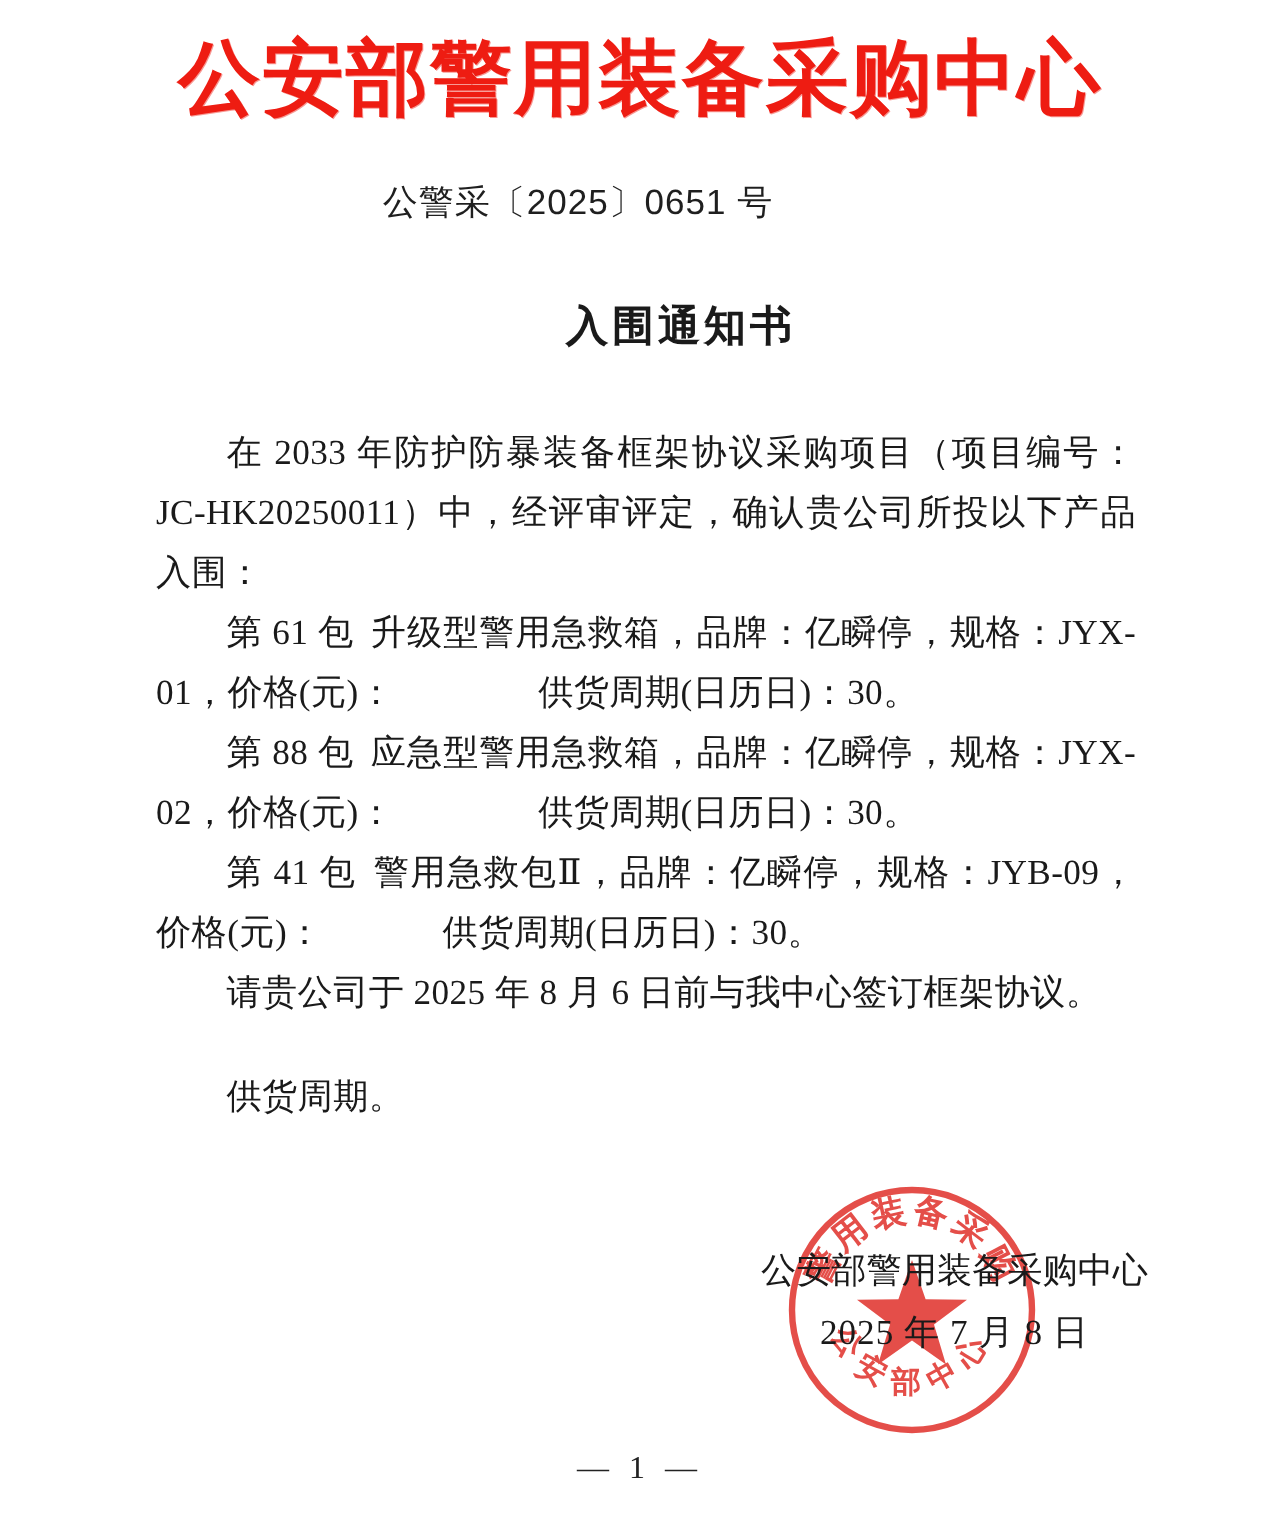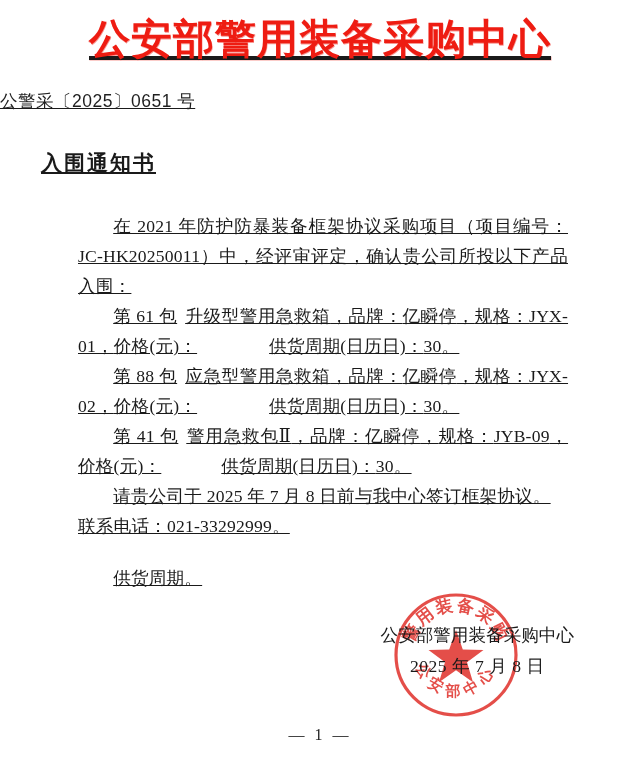--- a/index.html
+++ b/index.html
@@ -14,51 +14,50 @@
     color: #1a1a1a;
     overflow: hidden;
     position: relative;
   }
 
   .page {
     position: relative;
     width: 640px;
     height: 589px;
     box-sizing: border-box;
-    text-decoration: underline;
   }
 
   
   .masthead {
     text-align: center;
     padding-top: 14px;
   }
   .masthead-title {
     font-family: "Liberation Serif", "DejaVu Serif", serif;
     font-size: 41px;
     font-weight: bold;
     color: #ee1c12;
     letter-spacing: 1px;
     line-height: 1.25;
     white-space: nowrap;
     text-shadow: 0.5px 0.5px 0 rgba(238,28,18,0.45);
   }
 
   .doc-number-row {
-    text-align: left;
+    text-align: center;
     padding-right: 62px;
     margin-top: 24px;
     font-size: 17.5px;
     font-family: "Liberation Sans", "DejaVu Sans", sans-serif;
     color: #1f1f1f;
     letter-spacing: 0.5px;
   }
 
   .subject-title {
-    text-align: left;
+    text-align: center;
     margin-top: 36px;
     font-size: 21px;
     font-weight: bold;
     letter-spacing: 2px;
     font-family: "Liberation Serif", "DejaVu Serif", serif;
     padding-left: 41px;
   }
 
   
   .body-block {
@@ -145,31 +144,30 @@
     <div class="masthead-title">公安部警用装备采购中心</div>
   </div>
 
   <div class="doc-number-row">公警采〔2025〕0651 号</div>
 
   <div class="subject-title">入围通知书</div>
 
   <div class="body-block">
 
 
-    <p class="para"><span>在 2021 年防护防暴装备框架协议采购项目（项目编号：</span><span>JC-HK20250011）中，经评审评定，确认贵公司所投以下产品</span><span>入围：</span></p>
+    <p class="para"><span>在 2033 年防护防暴装备框架协议采购项目（项目编号：</span><span>JC-HK20250011）中，经评审评定，确认贵公司所投以下产品</span><span>入围：</span></p>
 
     <p class="para"><span>第 61 包</span><span class="pkg-sep"></span><span>升级型警用急救箱</span>，<span>品牌：</span><span>亿瞬停</span>，<span>规格：</span><span>JYX-01</span>，<span>价格(元)：</span><span></span><span class="gap"></span><span>供货周期(日历日)：</span><span>30</span><span>。</span></p>
 
     <p class="para"><span>第 88 包</span><span class="pkg-sep"></span><span>应急型警用急救箱</span>，<span>品牌：</span><span>亿瞬停</span>，<span>规格：</span><span>JYX-02</span>，<span>价格(元)：</span><span></span><span class="gap"></span><span>供货周期(日历日)：</span><span>30</span><span>。</span></p>
 
     <p class="para"><span>第 41 包</span><span class="pkg-sep"></span><span>警用急救包Ⅱ</span>，<span>品牌：</span><span>亿瞬停</span>，<span>规格：</span><span>JYB-09</span>，<span>价格(元)：</span><span></span><span class="gap-sm"></span><span>供货周期(日历日)：</span><span>30</span><span>。</span></p>
 
-    <p class="para">请贵公司于 2025 年 7 月 8 日前与我中心签订框架协议。</p>
+    <p class="para">请贵公司于 2025 年 8 月 6 日前与我中心签订框架协议。</p>
 
-    <p class="para" style="text-indent:0;">联系电话：021-33292999。</p>
 
     <p class="para" style="margin-top:22px;">供货周期。</p>
   </div>
 
   <div class="seal">
     <svg viewBox="0 0 126 126" width="126" height="126" aria-hidden="true">
       <defs>
         <path id="sealArc" d="M 19,63 A 44,44 0 1 1 107,63" fill="none"></path>
         <path id="sealArcBottom" d="M 22,63 A 41,41 0 0 0 104,63" fill="none"></path>
       </defs>

